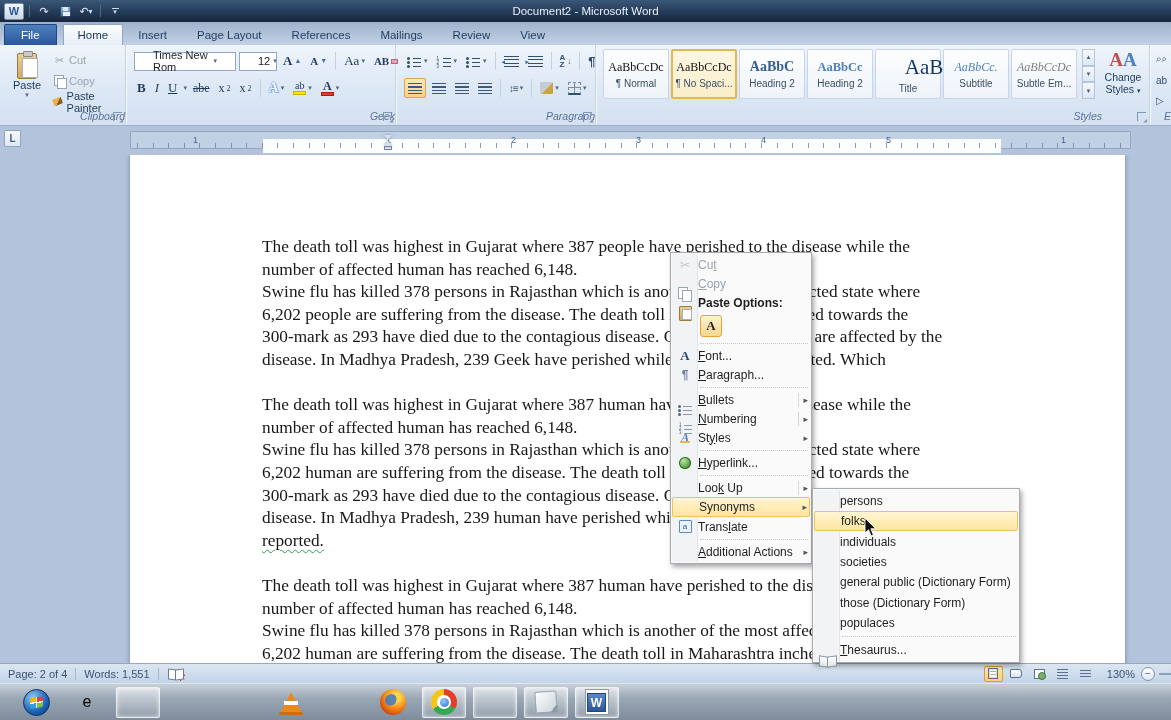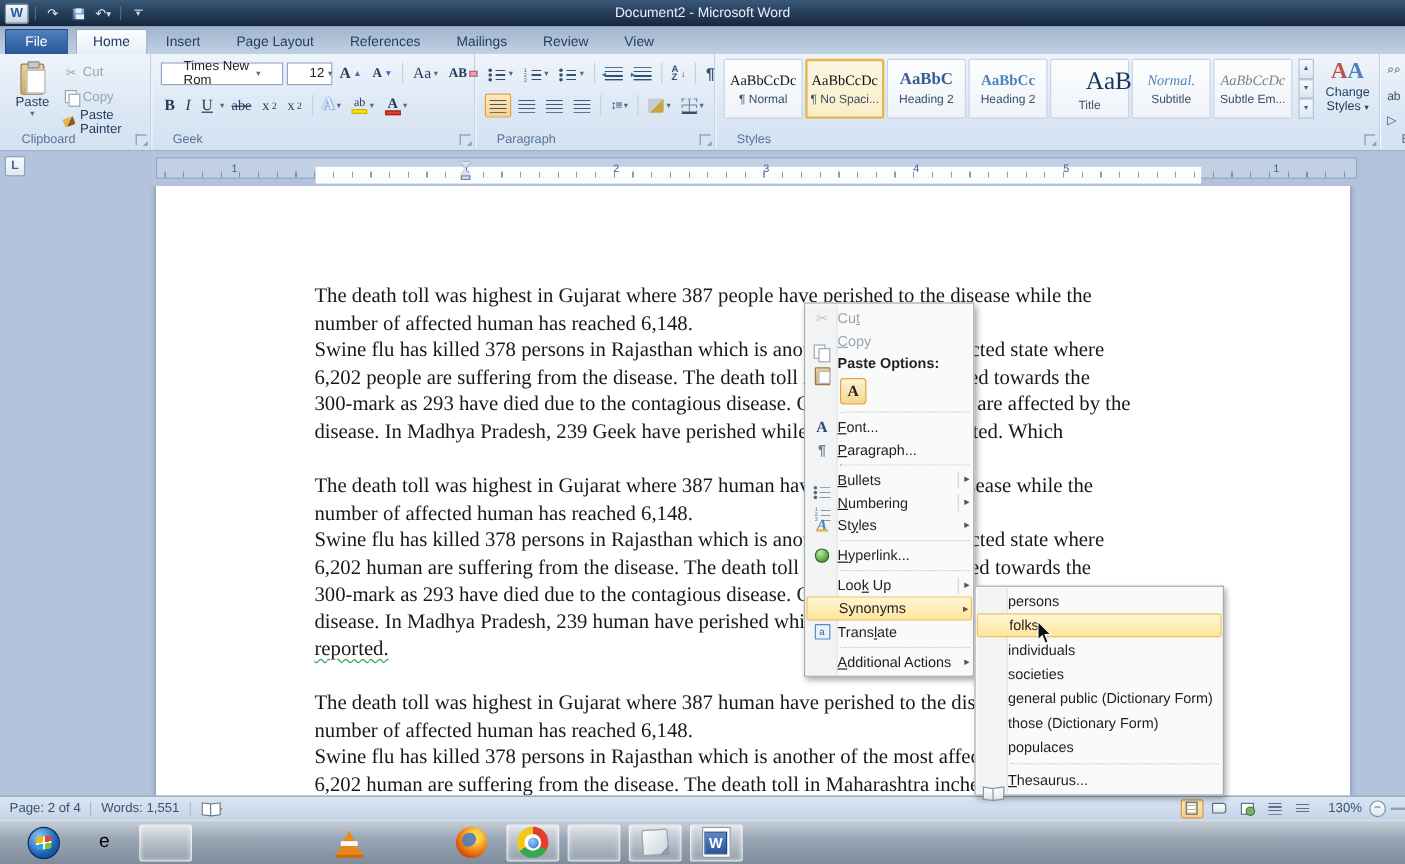--- a/index.html
+++ b/index.html
@@ -30,21 +30,21 @@
     background:linear-gradient(#9fb3cd,#c2d1e4); display:flex; align-items:flex-end; padding-left:4px; }
   .tab { height:21px; padding:0 14px; display:flex; align-items:center; font-size:11.5px; color:#1e3c5f;
     border:1px solid transparent; border-bottom:none; border-radius:2px 2px 0 0; }
   .tab.file { background:linear-gradient(#4d80bd,#2b579a); color:#fff; border-color:#1f477e; margin-right:6px; padding:0 16px; }
   .tab.active { background:linear-gradient(#fbfdfe,#e8eff8); border-color:#91a6c2; color:#17365d; }
 
   
   .ribbon { position:absolute; left:0; top:45px; width:100%; height:81px;
     background:linear-gradient(#eef4fb 0%, #dde8f5 55%, #d3e1f1 100%); border-bottom:1px solid #9fb2cc; }
   .rgroup { position:absolute; top:0; height:79px; border-right:1px solid #c3d2e6; box-shadow:1px 0 0 #f4f8fc; }
-  .glabel { position:absolute; bottom:2px; left:16px; right:0; text-align:left; font-size:10.5px; color:#5a7396; }
+  .glabel { position:absolute; bottom:2px; left:4px; right:0; text-align:right; font-size:10.5px; color:#5a7396;font-style:italic; }
   .dlg { position:absolute; bottom:3px; right:3px; width:9px; height:9px; border-left:1px solid #8398b4;
     border-top:1px solid #8398b4; }
   .dlg::after { content:"◢"; position:absolute; right:-1px; bottom:-2px; font-size:5px; color:#8398b4; }
   .row1 { position:absolute; top:5px; left:6px; display:flex; align-items:center; gap:3px; height:22px; }
   .row2 { position:absolute; top:31px; left:6px; display:flex; align-items:center; gap:3px; height:24px; }
   .rbtn { height:20px; padding:0 3px; display:inline-flex; align-items:center; gap:2px; font-size:11px; color:#1f3a5a; border-radius:2px; }
   .rbtn.active { background:linear-gradient(#fde9b8,#fbd288); border:1px solid #e0a448; }
   .rbtn .dd { font-size:7px; color:#54central6e82; color:#54677f; }
   .disabled, .disabled * { color:#9aa5b1 !important; }
   .combo { height:19px; background:#fff; border:1px solid #93a8c6; display:flex; align-items:center;
@@ -446,21 +446,21 @@
           </div>
           <div class="stitem k-h2">
             <div class="stprev">AaBbCc</div>
             <div class="stname">Heading 2</div>
           </div>
           <div class="stitem k-title">
             <div class="stprev">AaB</div>
             <div class="stname">Title</div>
           </div>
           <div class="stitem k-subtitle">
-            <div class="stprev">Normal.</div>
+            <div class="stprev">AaBbCc.</div>
             <div class="stname">Subtitle</div>
           </div>
           <div class="stitem k-subtle">
             <div class="stprev">AaBbCcDc</div>
             <div class="stname">Subtle Em...</div>
           </div>
         </div>
       <div class="gal-scroll">
         <span>▲</span>
         <span>▼</span>

